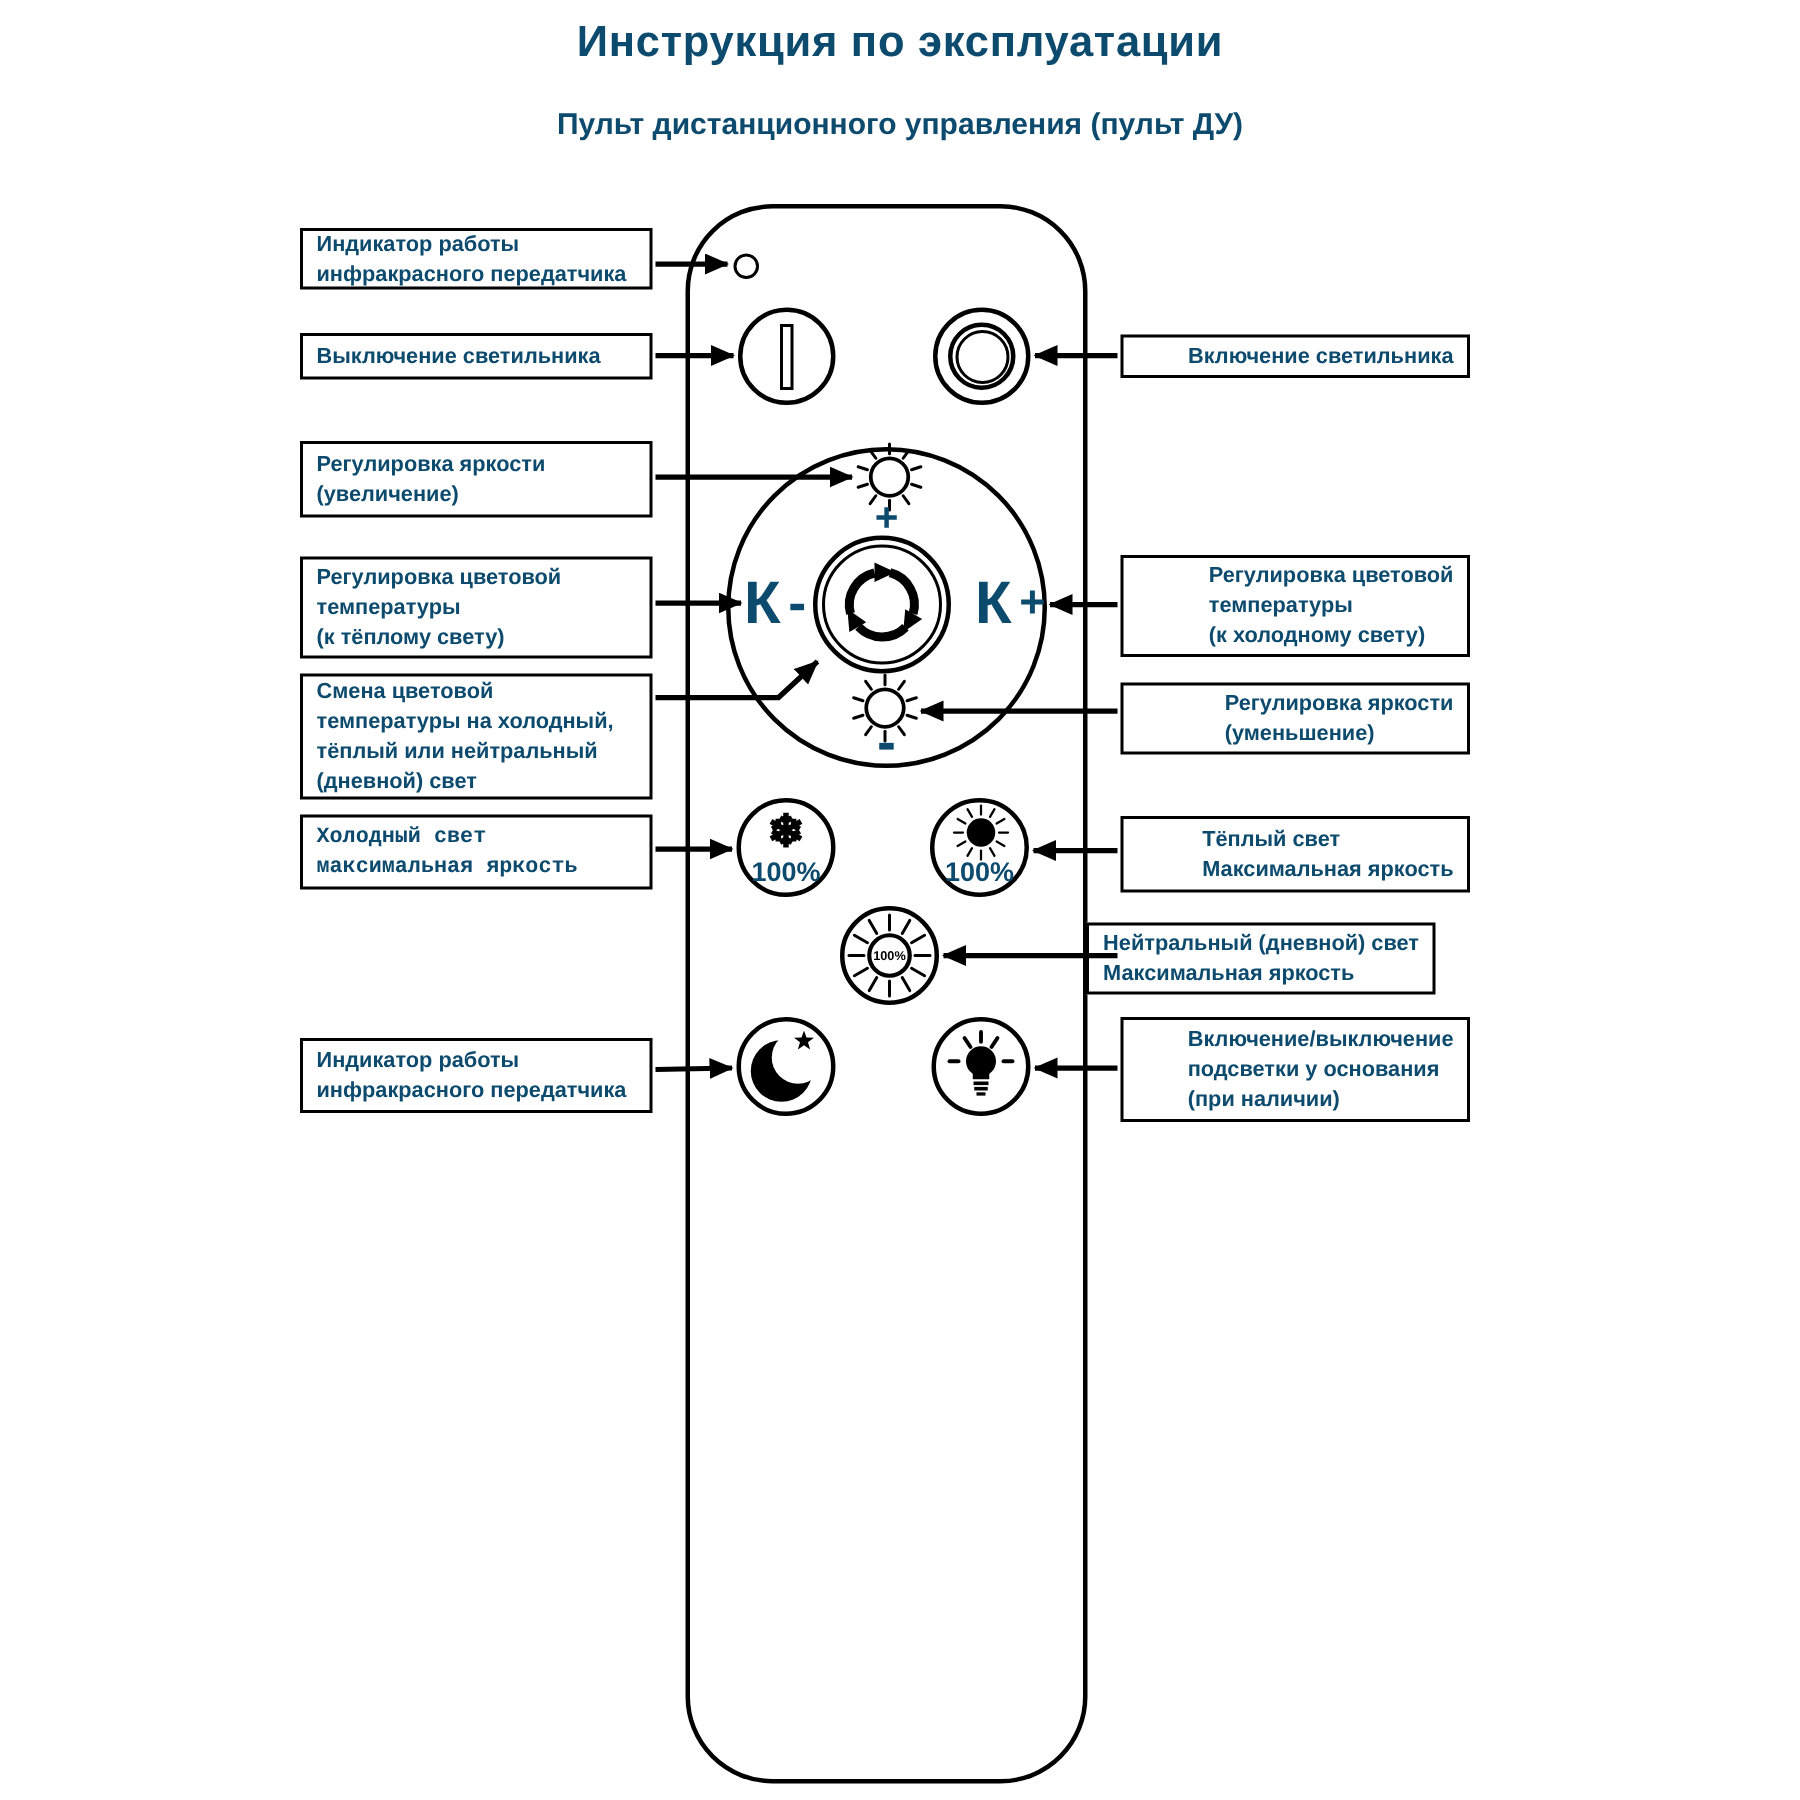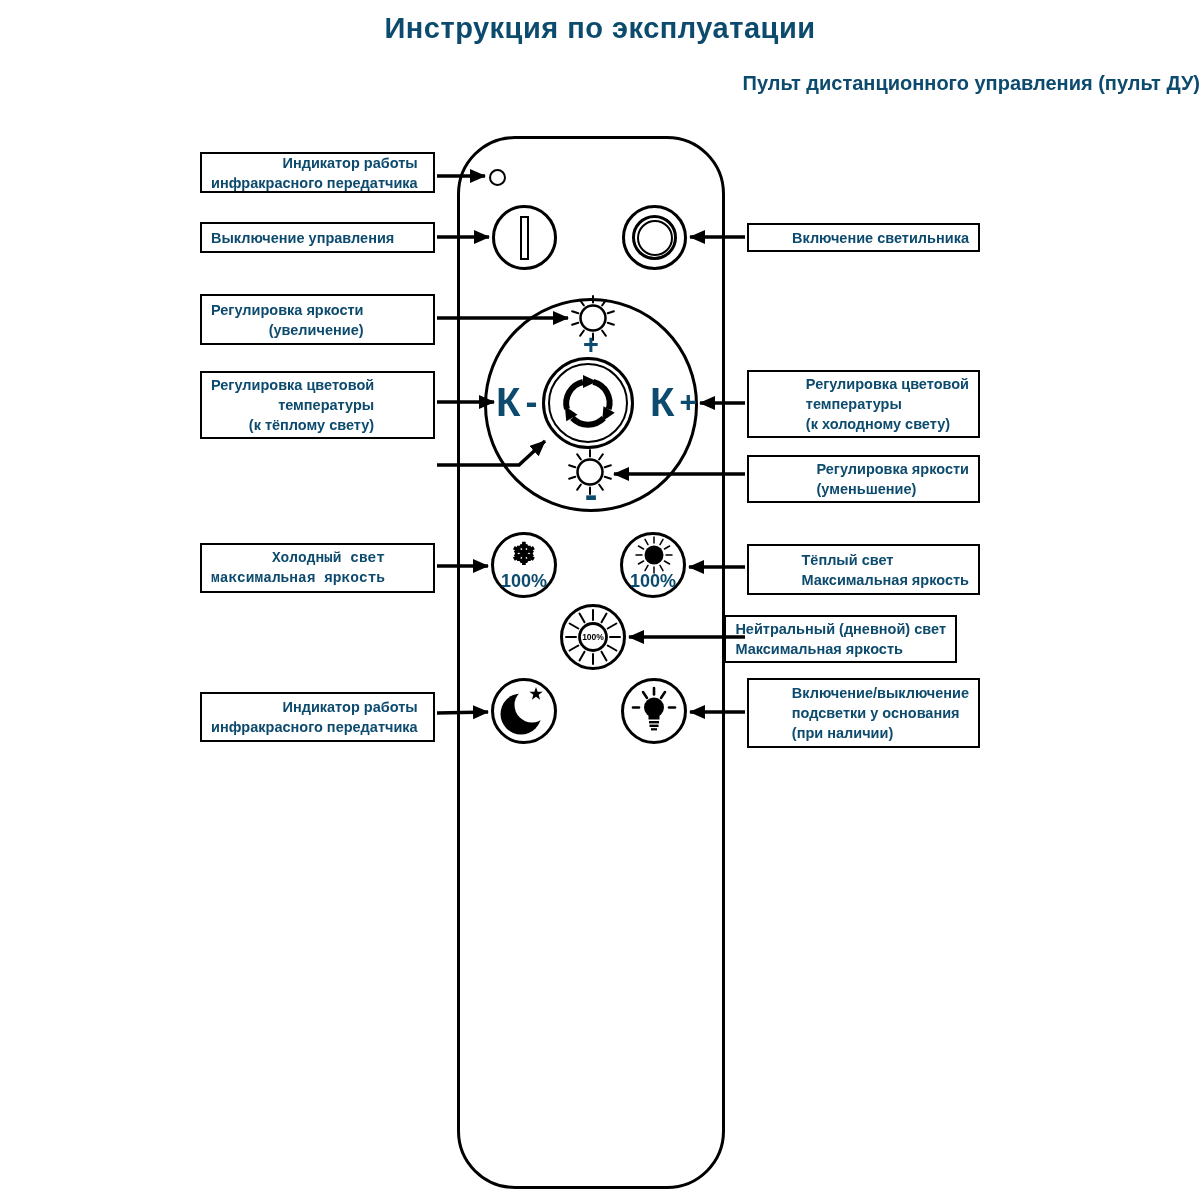--- a/index.html
+++ b/index.html
@@ -1,31 +1,31 @@
 <!DOCTYPE html>
 <html><head>
 <meta charset="utf-8">
 <style>
   html,body{margin:0;padding:0;background:#fff;}
   #canvas{position:relative;width:1200px;height:1200px;background:#fff;overflow:hidden;
           font-family:"Liberation Sans",sans-serif;color:#0c4a6e;}
   .title{position:absolute;left:0;top:12px;width:100%;text-align:center;
          font-size:29px;font-weight:bold;letter-spacing:0.5px;}
-  .subtitle{position:absolute;left:0;top:72px;width:100%;text-align:right;
+  .subtitle{position:absolute;left:0;top:72px;width:100%;text-align:center;
          font-size:20px;font-weight:bold;}
   
   .remote{position:absolute;left:457px;top:136px;width:268px;height:1053px;
           border:3px solid #000;border-radius:58px;background:#fff;box-sizing:border-box;z-index:1;}
   .circle{position:absolute;border:3px solid #000;border-radius:50%;background:#fff;
           box-sizing:border-box;z-index:2;}
   
   .callout{position:absolute;border:2px solid #000;background:#fff;box-sizing:border-box;
            display:flex;align-items:center;font-size:14.5px;font-weight:bold;line-height:20px;
            white-space:pre-line;z-index:2;}
-  .callout.left{padding-left:9px;padding-right:4px;text-align:right;}
+  .callout.left{padding-left:9px;padding-right:4px;text-align:left;}
   .callout.right{padding-right:9px;padding-left:4px;justify-content:flex-end;}
   
   .ktext{position:absolute;display:flex;align-items:center;z-index:3;}
   .ktext .kletter{font-size:40px;font-weight:bold;line-height:40px;}
   .ktext .ksign{font-size:30px;font-weight:bold;margin-left:5px;line-height:30px;}
   .pm{position:absolute;width:30px;text-align:center;font-weight:bold;z-index:3;}
   .pct{position:absolute;left:0;bottom:3px;width:100%;text-align:center;
        font-size:18px;font-weight:bold;z-index:3;}
   .flake{position:absolute;left:0;top:2px;width:100%;text-align:center;font-size:29px;
          font-weight:bold;-webkit-text-stroke:1px #000;z-index:3;}
@@ -190,28 +190,33 @@
       <rect x="-5" y="10" width="10" height="2.4" fill="#000"></rect>
       <rect x="-4.5" y="13.6" width="9" height="2.4" fill="#000"></rect>
       <rect x="-3" y="17.2" width="6" height="2.2" fill="#000"></rect>
     </svg>
   </div>
 
   <div class="callout left" style="left:200px;top:152px;width:235px;height:41px;">
     <span>Индикатор работы
 инфракрасного передатчика</span></div>
   <div class="callout left" style="left:200px;top:222px;width:235px;height:31px;">
-    <span>Выключение управления</span></div>
+    <span>Выключение светильника</span></div>
   <div class="callout left" style="left:200px;top:294px;width:235px;height:51px;">
     <span>Регулировка яркости
 (увеличение)</span></div>
   <div class="callout left" style="left:200px;top:371px;width:235px;height:68px;">
     <span>Регулировка цветовой
 температуры
 (к тёплому свету)</span></div>
+  <div class="callout left" style="left:200px;top:449px;width:235px;height:84px;">
+    <span>Смена цветовой
+температуры на холодный,
+тёплый или нейтральный
+(дневной) свет</span></div>
   <div class="callout left" style="left:200px;top:543px;width:235px;height:50px;font-family:Liberation Mono, monospace;">
     <span>Холодный свет
 максимальная яркость</span></div>
   <div class="callout left" style="left:200px;top:692px;width:235px;height:50px;">
     <span>Индикатор работы
 инфракрасного передатчика</span></div>
 
   <div class="callout right" style="left:747px;top:223px;width:233px;height:29px;">
     <span>Включение светильника</span></div>
   <div class="callout right" style="left:747px;top:370px;width:233px;height:68px;">

